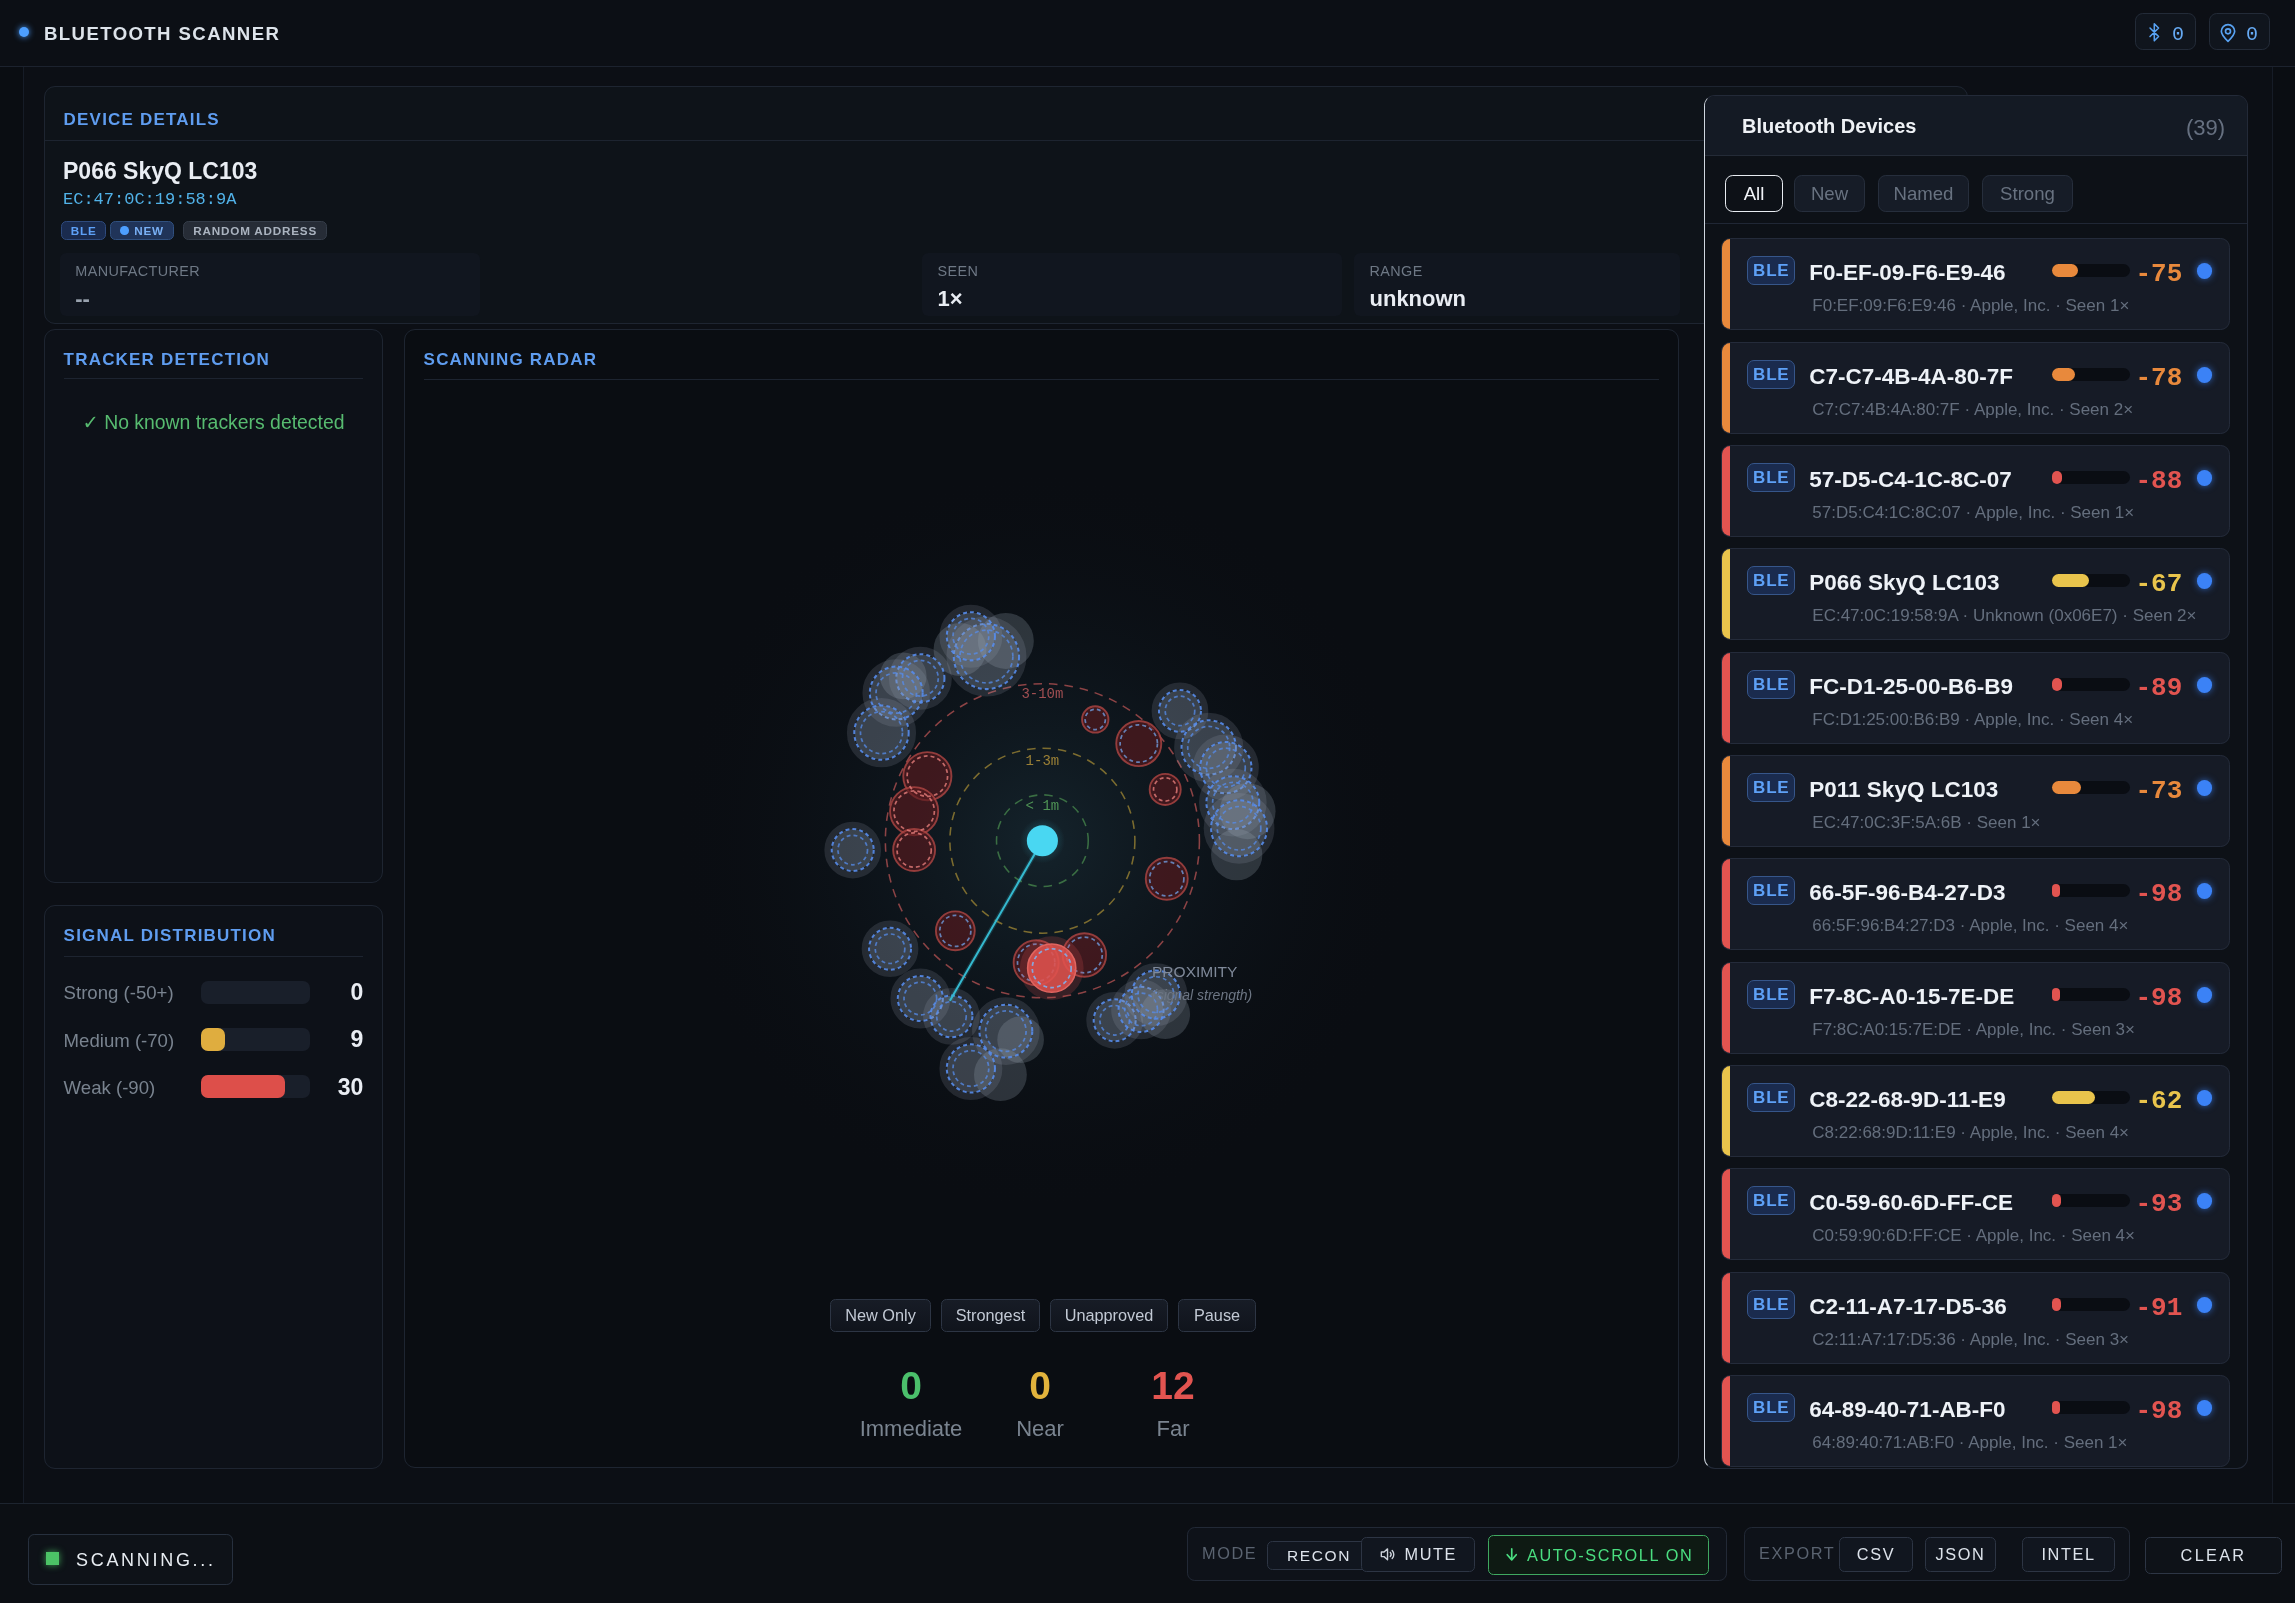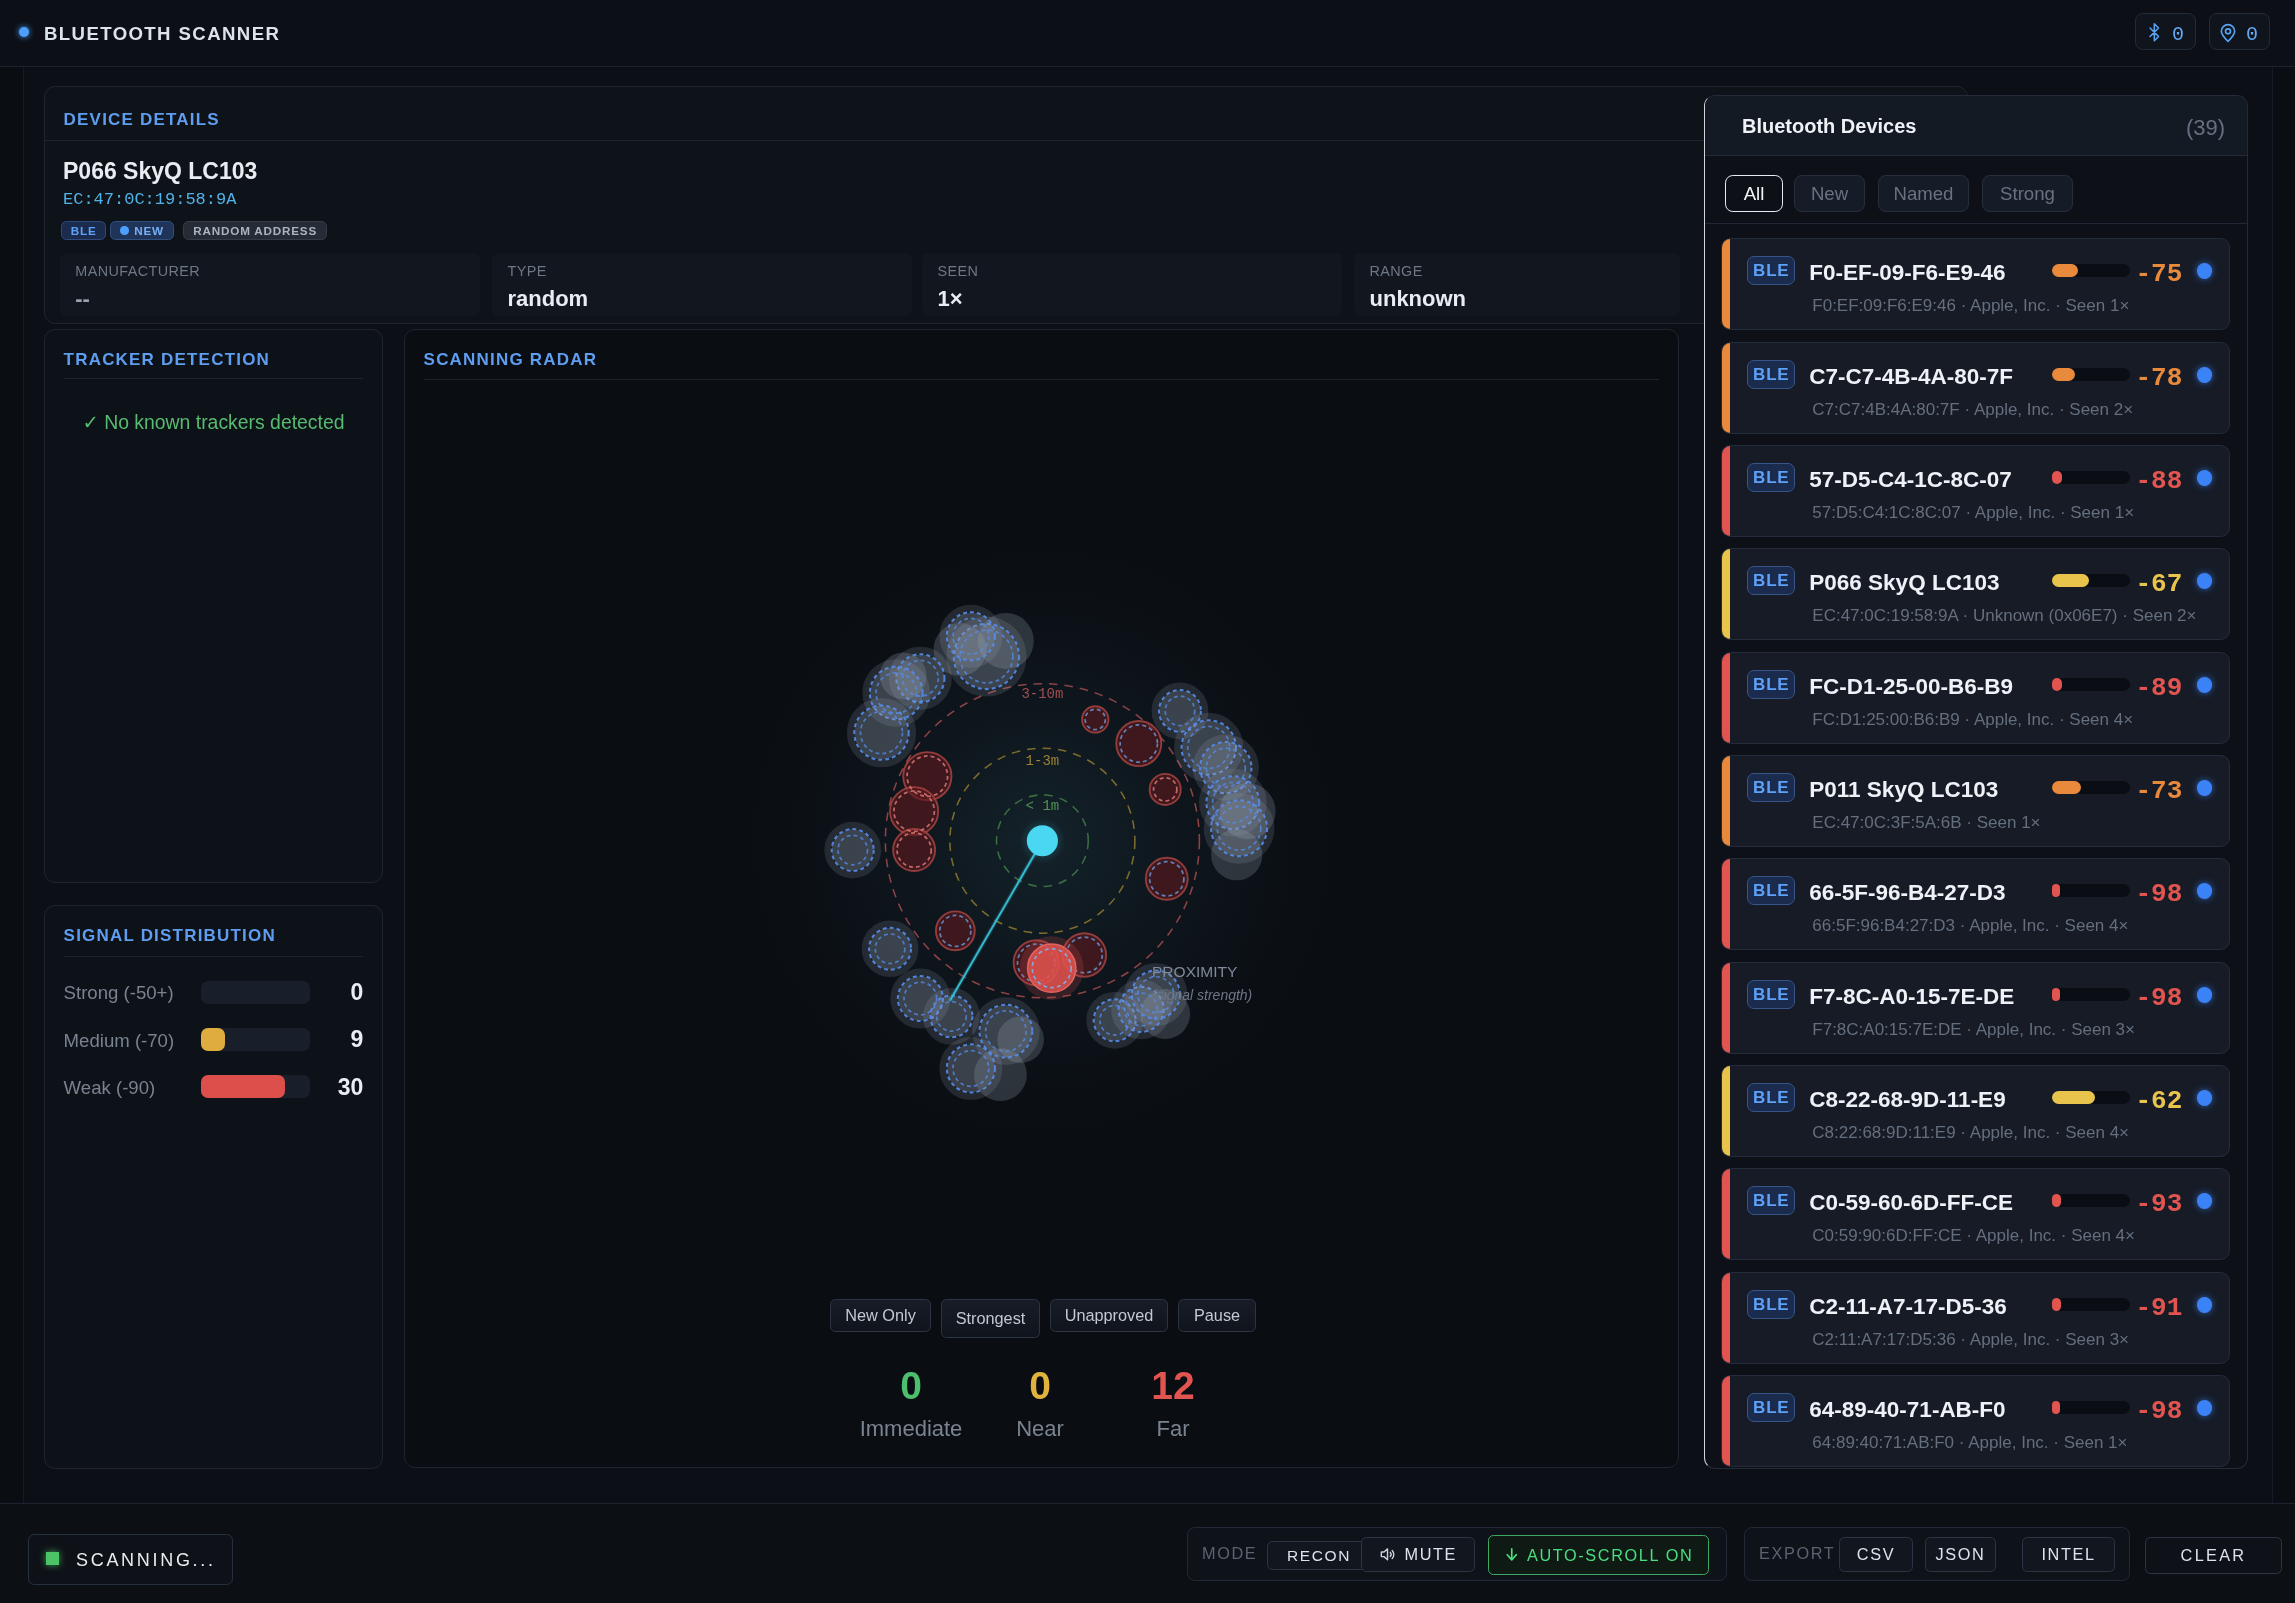--- a/index.html
+++ b/index.html
@@ -64,24 +64,20 @@
   <div class="b" style="left:18px;top:71px;font-size:23px;font-weight:bold;color:#e9edf3">P066 SkyQ LC103</div>
   <div class="b mono" style="left:18px;top:103px;font-size:17px;color:#51b2e8">EC:47:0C:19:58:9A</div>
   <div class="b" style="left:16.3px;top:134px;height:19.4px;padding:0 8.5px;background:#1a2b4e;border:0.8px solid #2e4a7d;border-radius:5.4px;display:flex;align-items:center;font-size:11.7px;font-weight:bold;letter-spacing:0.8px;color:#5ea1f7">BLE</div>
   <div class="b" style="left:65px;top:134px;height:19.4px;padding:0 9.3px;background:#203459;border:0.8px solid #30507f;border-radius:5.4px;display:flex;align-items:center;gap:5.4px;font-size:11.7px;font-weight:bold;letter-spacing:0.8px;color:#79b0f5"><span style="width:8.5px;height:8.5px;border-radius:50%;background:#4d9fff;display:inline-block"></span>NEW</div>
   <div class="b" style="left:138px;top:134px;height:19.4px;padding:0 9.3px;background:#262c36;border:0.8px solid #343c48;border-radius:5.4px;display:flex;align-items:center;font-size:11.7px;font-weight:bold;letter-spacing:0.8px;color:#aab3bf">RANDOM ADDRESS</div>
   <div class="b" style="right:55px;top:70px;font-family:'Liberation Mono',monospace;font-size:39px;font-weight:bold;color:#e6c155">-67</div>
   <div class="b" style="right:12.4px;top:87px;font-size:20px;color:#6e7681">dBm</div>
   <div class="sbox" style="left:14.8px;width:420px">
       <div class="slab">MANUFACTURER</div>
       <div class="sval" style="color:#9aa3af">--</div>
-    </div>
-  <div class="sbox" style="left:447px;width:420px">
-      <div class="slab">TYPE</div>
-      <div class="sval">random</div>
     </div>
   <div class="sbox" style="left:877px;width:420px">
       <div class="slab">SEEN</div>
       <div class="sval">1×</div>
     </div>
   <div class="sbox" style="left:1309px;width:326px">
       <div class="slab">RANGE</div>
       <div class="sval">unknown</div>
     </div>
 </div>
@@ -247,21 +243,21 @@
     <line x1="820" y1="657" x2="701" y2="863" stroke="#35b9cf" stroke-width="2.6"></line>
 
     <circle cx="820" cy="657" r="29" fill="url(#cg)"></circle>
     <circle cx="820" cy="657" r="20" fill="#49d7f2"></circle>
 
     <text x="961" y="833" font-size="20" fill="#7f8999" font-family="Liberation Sans, sans-serif">PROXIMITY</text>
     <text x="961" y="862" font-size="18" font-style="italic" fill="#6d7684" font-family="Liberation Sans, sans-serif">(signal strength)</text>
   </svg>
 
   <div class="fbtn" style="left:425px;top:969px;width:101px;height:33px;font-size:16.3px;letter-spacing:0;color:#c2c9d4;background:linear-gradient(#171c26,#10141c)">New Only</div>
-  <div class="fbtn" style="left:536px;top:969px;width:99px;height:39px;font-size:16.3px;letter-spacing:0;color:#c2c9d4;background:linear-gradient(#171c26,#10141c)">Strongest</div>
+  <div class="fbtn" style="left:536px;top:969px;width:99px;height:33px;font-size:16.3px;letter-spacing:0;color:#c2c9d4;background:linear-gradient(#171c26,#10141c)">Strongest</div>
   <div class="fbtn" style="left:645px;top:969px;width:118px;height:33px;font-size:16.3px;letter-spacing:0;color:#c2c9d4;background:linear-gradient(#171c26,#10141c)">Unapproved</div>
   <div class="fbtn" style="left:773px;top:969px;width:78px;height:33px;font-size:16.3px;letter-spacing:0;color:#c2c9d4;background:linear-gradient(#171c26,#10141c)">Pause</div>
 
   <div class="b" style="left:444px;top:1034px;width:124px;text-align:center;font-size:39px;font-weight:bold;color:#4bbf6b">0</div>
   <div class="b" style="left:444px;top:1086px;width:124px;text-align:center;font-size:22px;color:#7a8490">Immediate</div>
   <div class="b" style="left:573px;top:1034px;width:124px;text-align:center;font-size:39px;font-weight:bold;color:#e2b33c">0</div>
   <div class="b" style="left:573px;top:1086px;width:124px;text-align:center;font-size:22px;color:#7a8490">Near</div>
   <div class="b" style="left:706px;top:1034px;width:124px;text-align:center;font-size:39px;font-weight:bold;color:#e25450">12</div>
   <div class="b" style="left:706px;top:1086px;width:124px;text-align:center;font-size:22px;color:#7a8490">Far</div>
 </div>

